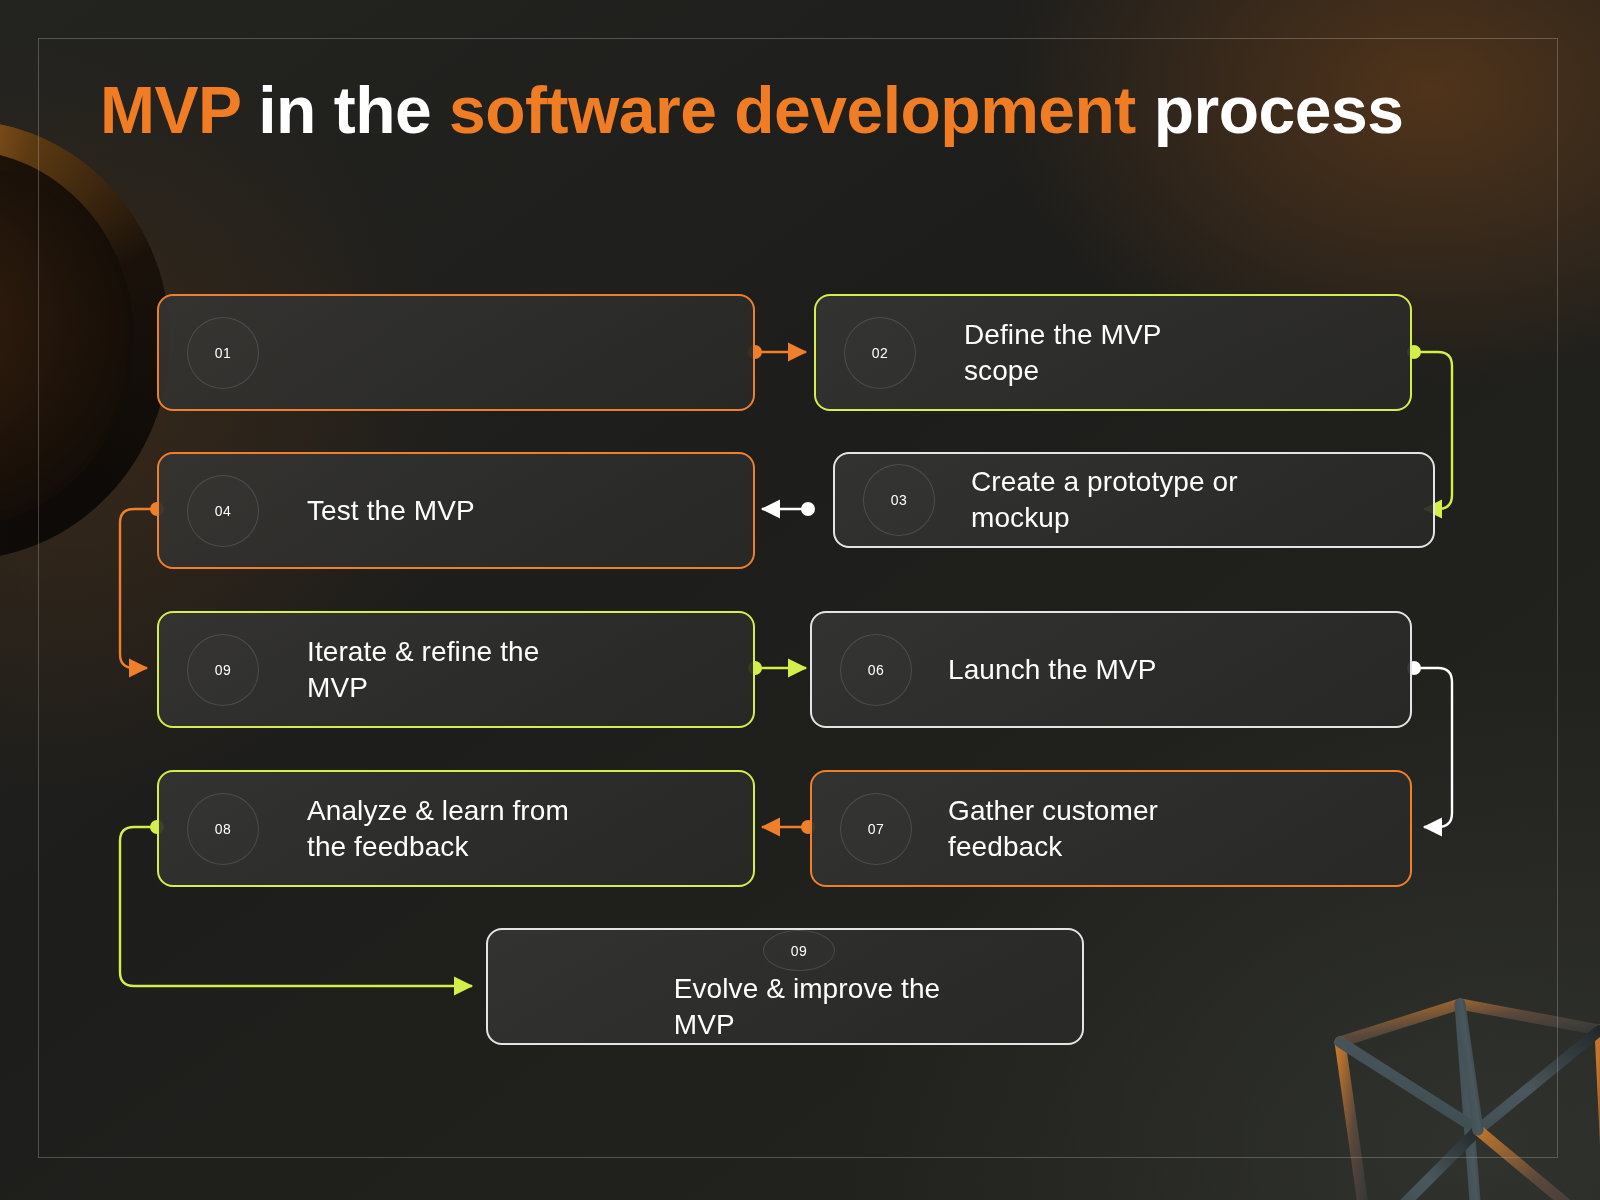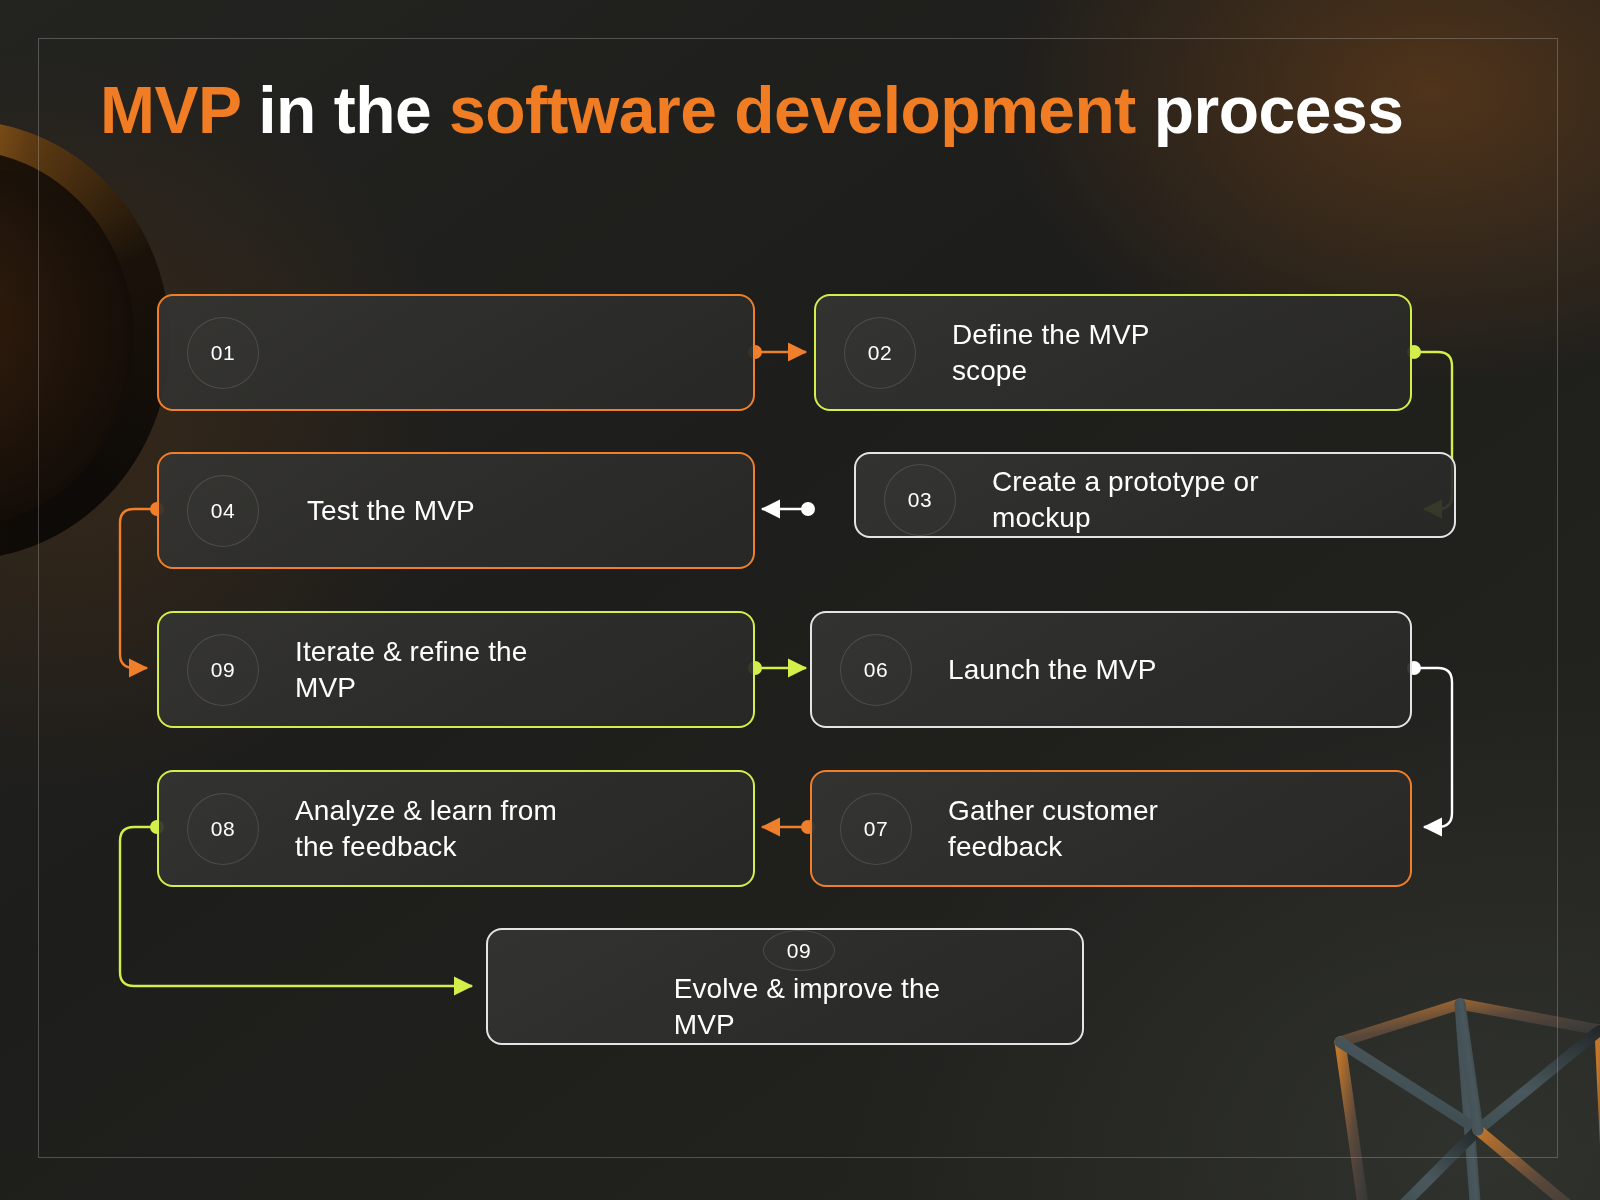--- a/index.html
+++ b/index.html
@@ -68,29 +68,29 @@
   #wires{ position:absolute; left:0; top:0; width:1600px; height:1200px; }
 
   .box{
     position:absolute;
     border-radius:16px;
     background:linear-gradient(150deg, rgba(52,52,50,0.92), rgba(40,40,38,0.92));
     display:flex; align-items:center;
     padding-left:28px;
   }
   .box.orange{ border:2px solid #ef7f2a; }
-  .box.lime  { border:2px solid #d4ee4a; }
+  .box.lime  { border:2px solid #d4ee4a;gap:12px; }
   .box.white { border:2px solid #e4e4e4; }
 
   .num-circle{
     width:72px; height:72px; min-width:72px;
     border-radius:50%;
     border:1px solid rgba(255,255,255,0.13);
     display:flex; align-items:center; justify-content:center;
-    color:#ffffff; font-size:21px; letter-spacing:0.5px;
+    color:#ffffff; font-size:14px; letter-spacing:0.5px;
     background:rgba(255,255,255,0.012);
   }
   .box-label{
     margin-left:36px;
     color:#ffffff;
     font-size:28px;
     line-height:1.28;
     font-weight:400;
     letter-spacing:0.1px;
     white-space:pre-line;
@@ -203,21 +203,21 @@
   </div>
 
   <div class="box lime" style="left:814px; top:294px; width:598px; height:117px;">
     <div class="num-circle">
         <span>02</span>
       </div>
     <div class="box-label">Define the MVP
 scope</div>
   </div>
 
-  <div class="box white" style="left:854px; top:452px; width:602px; height:86px;align-items:flex-end;">
+  <div class="box white" style="left:833px; top:452px; width:602px; height:96px;">
     <div class="num-circle">
         <span>03</span>
       </div>
     <div class="box-label">Create a prototype or
 mockup</div>
   </div>
 
   <div class="box orange" style="left:157px; top:452px; width:598px; height:117px;gap:12px;">
     <div class="num-circle">
         <span>04</span>

